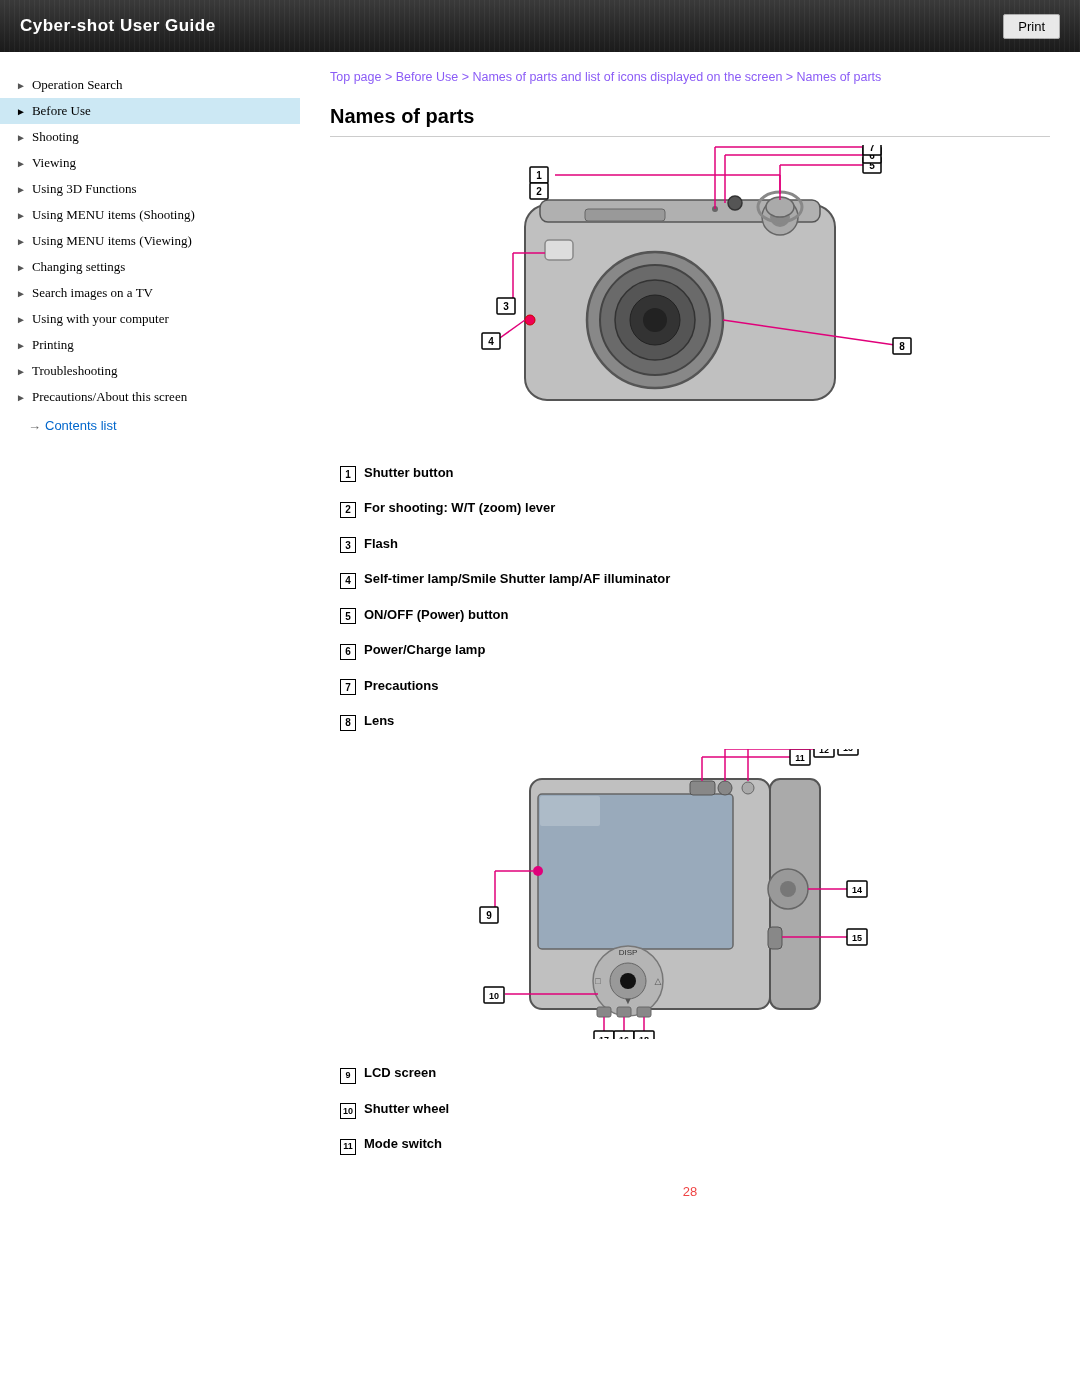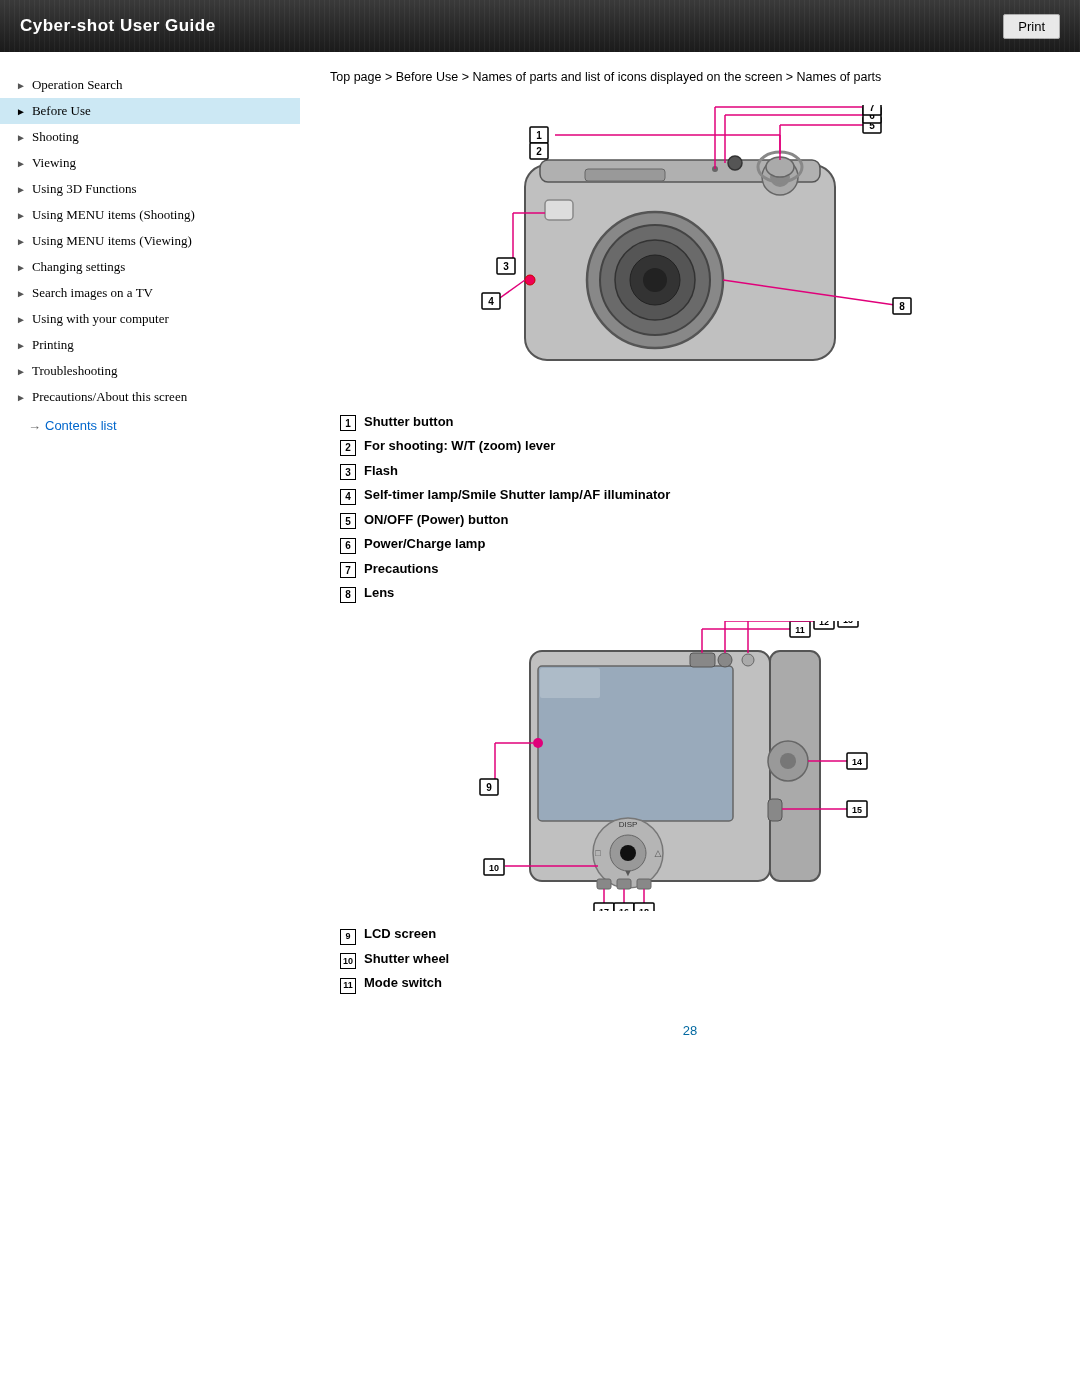--- a/index.html
+++ b/index.html
@@ -109,21 +109,21 @@
     }
 
     
     .breadcrumb {
       color: #0066cc;
       font-size: 12.5px;
       margin-bottom: 18px;
       line-height: 1.5;
     }
     .breadcrumb span {
-      color: #000000;
+      color: #8b5cf6;
     }
 
     
     .page-title {
       font-size: 20px;
       font-weight: bold;
       margin-bottom: 6px;
       padding-bottom: 8px;
       border-bottom: 1px solid #ccc;
     }
@@ -154,28 +154,29 @@
       vertical-align: middle;
       position: relative;
       top: 1px;
     }
     .part-num-box.small {
       font-size: 9px;
     }
     .part-desc {
       font-weight: bold;
       font-size: 13px;
+      margin-top: 11px;
     }
 
     
     .page-number {
       text-align: center;
       margin-top: 30px;
       font-size: 13px;
-      color: #0369a1;
+      color: #ef4444;
     }
 
     
     .camera-area {
       text-align: center;
       margin: 8px 0 4px 0;
     }
 
     .mag-icon {
       font-style: normal;
@@ -249,20 +250,21 @@
       <span>Contents list</span>
     </a>
   </div>
 
   <div class="content">
 
     <div class="breadcrumb">
       <span>Top page &gt; Before Use &gt; Names of parts and list of icons displayed on the screen &gt; Names of parts</span>
     </div>
 
+    <div class="page-title">Names of parts</div>
 
     <div class="camera-area">
       <svg width="530" height="290" viewBox="0 0 530 290">
 
         <rect x="100" y="60" width="310" height="195" rx="22" ry="22" fill="#c0c0c0" stroke="#555" stroke-width="2"></rect>
 
         <rect x="115" y="55" width="280" height="22" rx="8" ry="8" fill="#b0b0b0" stroke="#555" stroke-width="1.5"></rect>
 
         <circle cx="230" cy="175" r="68" fill="#888" stroke="#555" stroke-width="2.5"></circle>
         <circle cx="230" cy="175" r="55" fill="#6a6a6a" stroke="#444" stroke-width="2"></circle>

